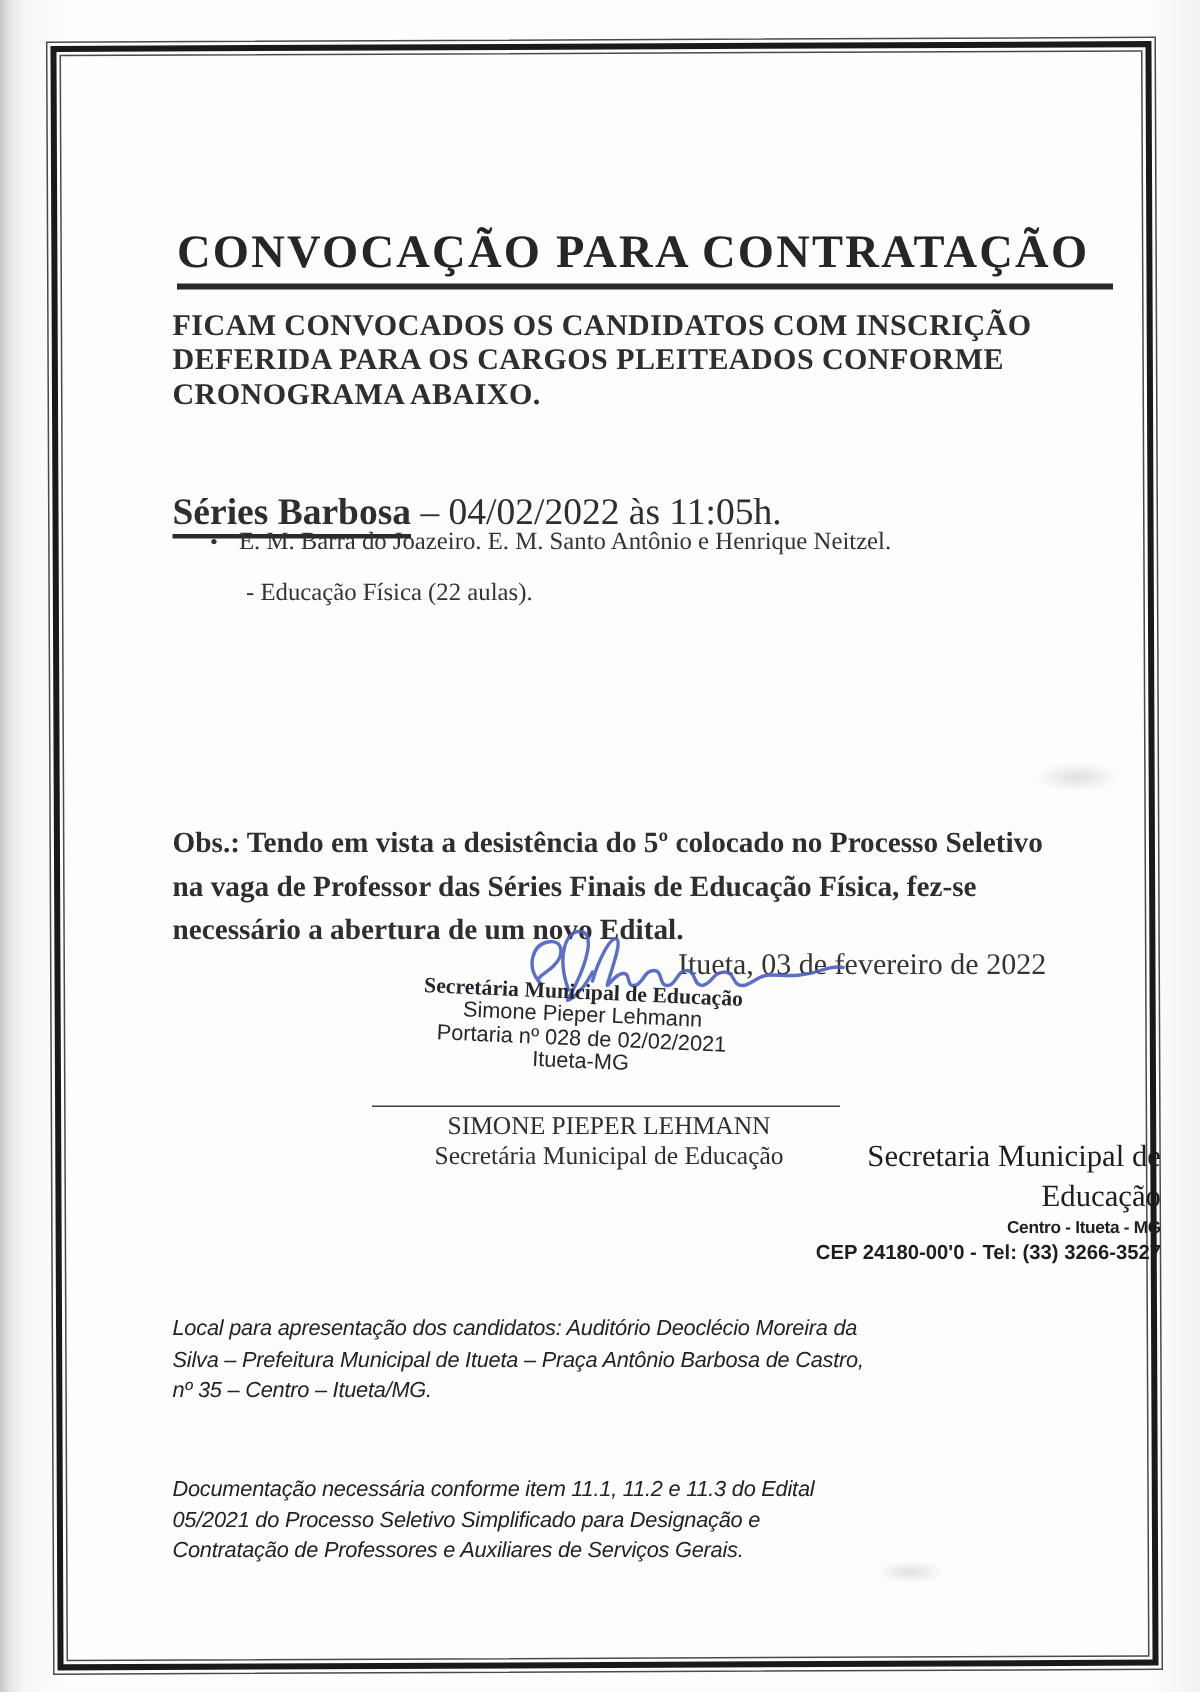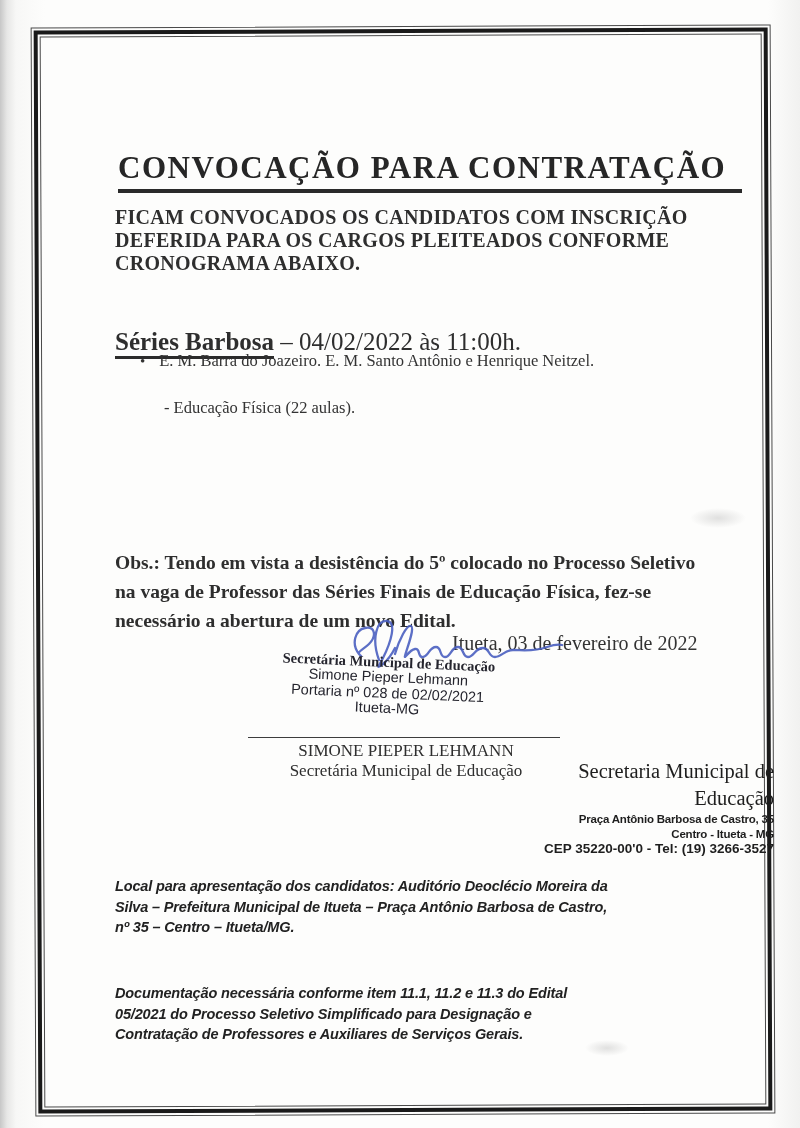--- a/index.html
+++ b/index.html
@@ -16,21 +16,21 @@
   .frame-in  { box-sizing:border-box; height:100%; border:1px solid #4a4a4a; }
 
   .title { left:118px; top:150px; font-size:31px; font-weight:bold; letter-spacing:1.5px;
            color:#262626; border-bottom:4px solid #2a2a2a; padding:0 16px 3px 0; }
   .intro { left:115px; top:206px; font-size:20px; font-weight:bold; line-height:23px;
            white-space:pre-line; letter-spacing:0.3px; color:#2e2e2e; }
   .series { left:115px; top:328px; font-size:25px; color:#2e2e2e; }
   .series-head { font-weight:bold; border-bottom:3px solid #2b2b2b; padding-bottom:1px; }
   .bullet-line { left:140px; top:351px; font-size:16.5px; color:#333; }
   .bullet-dot { display:inline-block; margin-right:14px; font-size:15px; }
-  .bullet-detail { left:164px; top:398px; font-size:16.5px; color:#333;text-align:right; }
+  .bullet-detail { left:164px; top:385px; font-size:16.5px; color:#333;text-align:right; }
   .obs { left:115px; top:548px; font-size:19.5px; font-weight:bold; line-height:29px;
          white-space:pre-line; color:#2e2e2e; }
   .dateline { left:452px; top:632px; font-size:20px; color:#333; }
 
   .sig-svg { left:345px; top:614px; }
   .stamp-sig { left:262px; top:654px; width:252px; text-align:center;
                transform:rotate(2.5deg); color:#25252e; }
   .stamp-sig .l1 { font-weight:bold; font-size:14.5px; line-height:16px; }
   .stamp-sig .ls { font-family:"Liberation Sans", sans-serif; font-size:14.5px; line-height:15.5px; }
 
@@ -38,21 +38,21 @@
   .signatory { left:240px; top:741px; width:332px; text-align:center;
                font-size:17px; line-height:20px; color:#2e2e2e; }
 
   .stamp-addr { left:520px; top:758px; width:254px; text-align:right; color:#1e1e1e; }
   .stamp-addr .h { font-size:20.5px; line-height:27px; }
   .stamp-addr .s { font-family:"Liberation Sans", sans-serif; font-weight:bold;
                    font-size:11.5px; line-height:14.5px; letter-spacing:-0.2px; }
   .stamp-addr .c { font-family:"Liberation Sans", sans-serif; font-weight:bold;
                    font-size:13.5px; line-height:16px; }
 
-  .note { font-family:"Liberation Sans", sans-serif; font-style:italic; font-weight:bold;
+  .note { font-family:"Liberation Sans", sans-serif; font-style:italic; font-weight:normal;
           font-size:14.5px; line-height:20.5px; white-space:pre-line;
           letter-spacing:-0.15px; color:#222; }
   .note-local { left:115px; top:876px; }
   .note-doc { left:115px; top:983px; }
 
   .smudge { position:absolute; border-radius:50%; pointer-events:none;
             background:radial-gradient(closest-side, rgba(120,120,120,.22), rgba(120,120,120,0)); }
 </style>
 </head>
 <body>
@@ -65,21 +65,21 @@
       </div>
   </div>
 
   <div class="abs title">CONVOCAÇÃO PARA CONTRATAÇÃO</div>
 
   <div class="abs intro">FICAM CONVOCADOS OS CANDIDATOS COM INSCRIÇÃO
 DEFERIDA PARA OS CARGOS PLEITEADOS CONFORME
 CRONOGRAMA ABAIXO.</div>
 
   <div class="abs series">
-    <span class="series-head">Séries Barbosa</span><span> – </span><span>04/02/2022 às 11:00h.</span>
+    <span class="series-head">Séries Barbosa</span><span> – </span><span>04/02/2022 às 11:05h.</span>
   </div>
 
   <div class="abs bullet-line">
     <span class="bullet-dot">•</span><span>E. M. Barra do Joazeiro. E. M. Santo Antônio e Henrique Neitzel.</span>
   </div>
   <div class="abs bullet-detail">- Educação Física (22 aulas).</div>
 
   <div class="abs obs">Obs.: Tendo em vista a desistência do 5º colocado no Processo Seletivo
 na vaga de Professor das Séries Finais de Educação Física, fez-se
 necessário a abertura de um novo Edital.</div>
@@ -104,23 +104,22 @@
 
   <div class="abs sig-rule"></div>
 
   <div class="abs signatory">
     <div>SIMONE PIEPER LEHMANN</div>
     <div>Secretária Municipal de Educação</div>
   </div>
 
   <div class="abs stamp-addr">
     <div class="h">Secretaria Municipal de Educação</div>
-    <div class="s">Praça Antônio Barbosa de Castro, 35</div>
     <div class="s">Centro - Itueta - MG</div>
-    <div class="c">CEP 35220-00'0 - Tel: (19) 3266-3527</div>
+    <div class="c">CEP 24180-00'0 - Tel: (33) 3266-3527</div>
   </div>
 
   <div class="abs note note-local">Local para apresentação dos candidatos: Auditório Deoclécio Moreira da
 Silva – Prefeitura Municipal de Itueta – Praça Antônio Barbosa de Castro,
 nº 35 – Centro – Itueta/MG.</div>
 
   <div class="abs note note-doc">Documentação necessária conforme item 11.1, 11.2 e 11.3 do Edital
 05/2021 do Processo Seletivo Simplificado para Designação e
 Contratação de Professores e Auxiliares de Serviços Gerais.</div>
 

